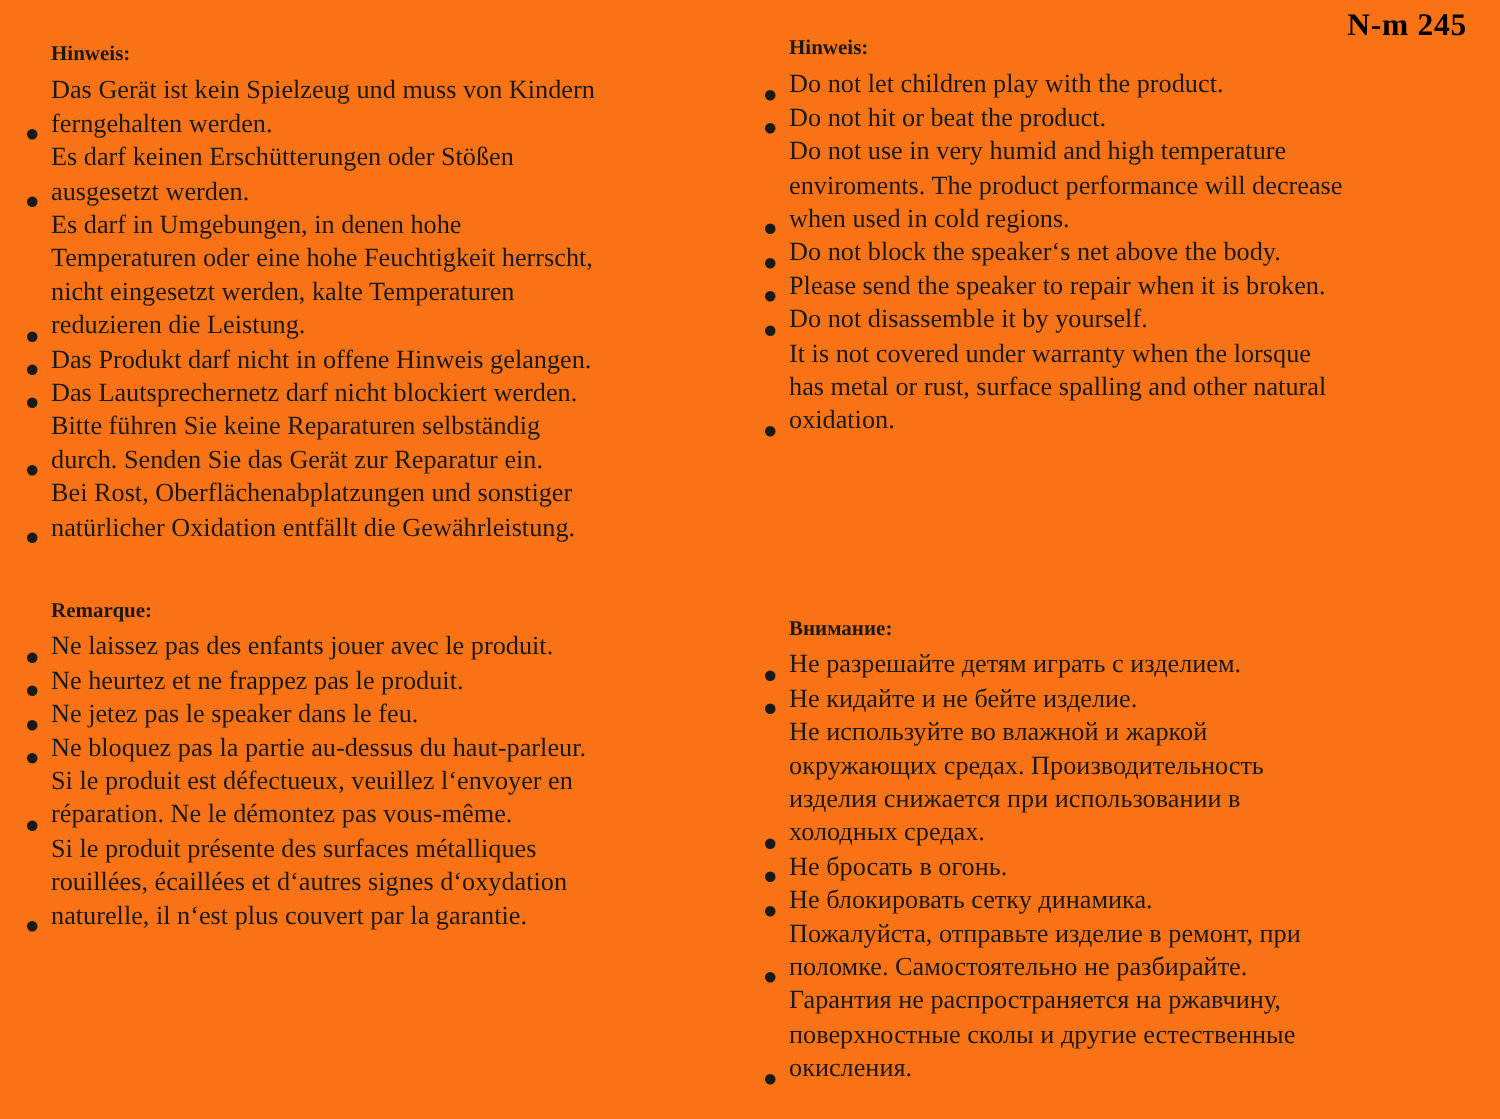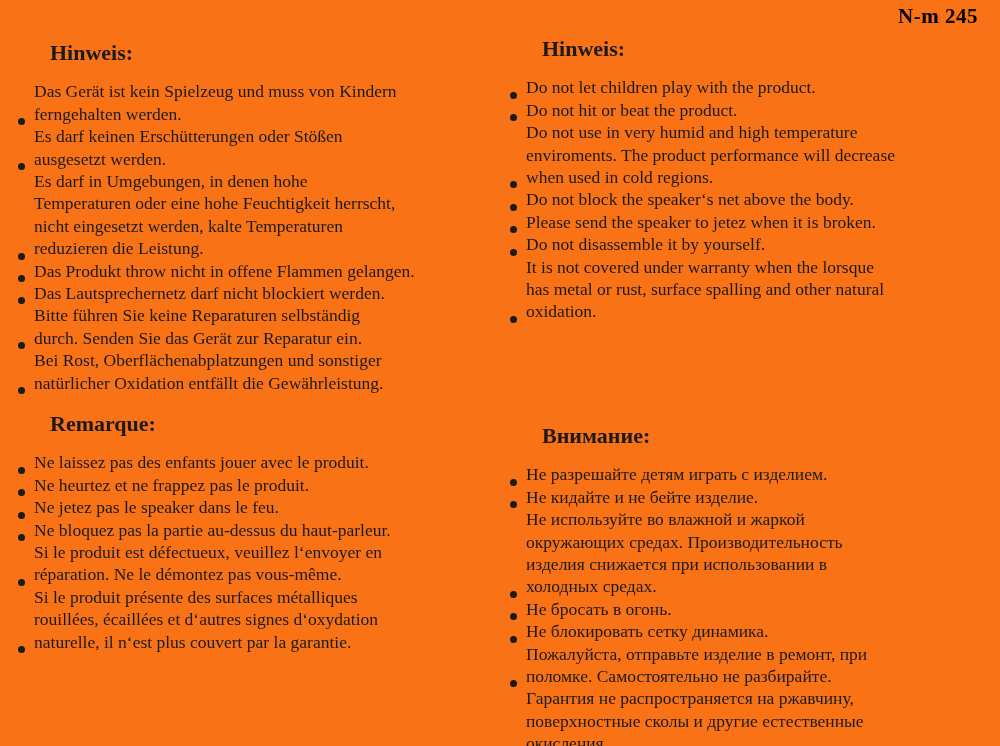--- a/index.html
+++ b/index.html
@@ -18,23 +18,23 @@
     position: absolute;
     top: 5px;
     right: 22px;
     font-weight: 700;
     font-size: 21px;
     letter-spacing: 0.5px;
     color: #000000;
   }
   .notice { position: absolute; }
   .notice h2 {
-    margin: 16px;
+    margin: 0;
     padding-left: 18px;
-    font-size: 22px;
+    font-size: 14px;
     font-weight: 700;
     line-height: 22.4px;
     color: #1a1a1a;
   }
   .notice ul {
     list-style: none;
     margin: 0;
     padding: 0;
   }
   .notice li { display: flex; align-items: flex-end; }
@@ -91,21 +91,21 @@
           </span>
           <div class="item-text">Es darf in Umgebungen, in denen hohe
 Temperaturen oder eine hohe Feuchtigkeit herrscht,
 nicht eingesetzt werden, kalte Temperaturen
 reduzieren die Leistung.</div>
         </li>
         <li>
           <span class="bullet">
             <span class="dot"></span>
           </span>
-          <div class="item-text">Das Produkt throw nicht in offene Flammen gelangen.</div>
+          <div class="item-text">Das Produkt darf nicht in offene Hinweis gelangen.</div>
         </li>
         <li>
           <span class="bullet">
             <span class="dot"></span>
           </span>
           <div class="item-text">Das Lautsprechernetz darf nicht blockiert werden.</div>
         </li>
         <li>
           <span class="bullet">
             <span class="dot"></span>
@@ -149,21 +149,21 @@
         <li>
           <span class="bullet">
             <span class="dot"></span>
           </span>
           <div class="item-text">Do not block the speaker‘s net above the body.</div>
         </li>
         <li>
           <span class="bullet">
             <span class="dot"></span>
           </span>
-          <div class="item-text">Please send the speaker to jetez when it is broken.</div>
+          <div class="item-text">Please send the speaker to repair when it is broken.</div>
         </li>
         <li>
           <span class="bullet">
             <span class="dot"></span>
           </span>
           <div class="item-text">Do not disassemble it by yourself.</div>
         </li>
         <li>
           <span class="bullet">
             <span class="dot"></span>

